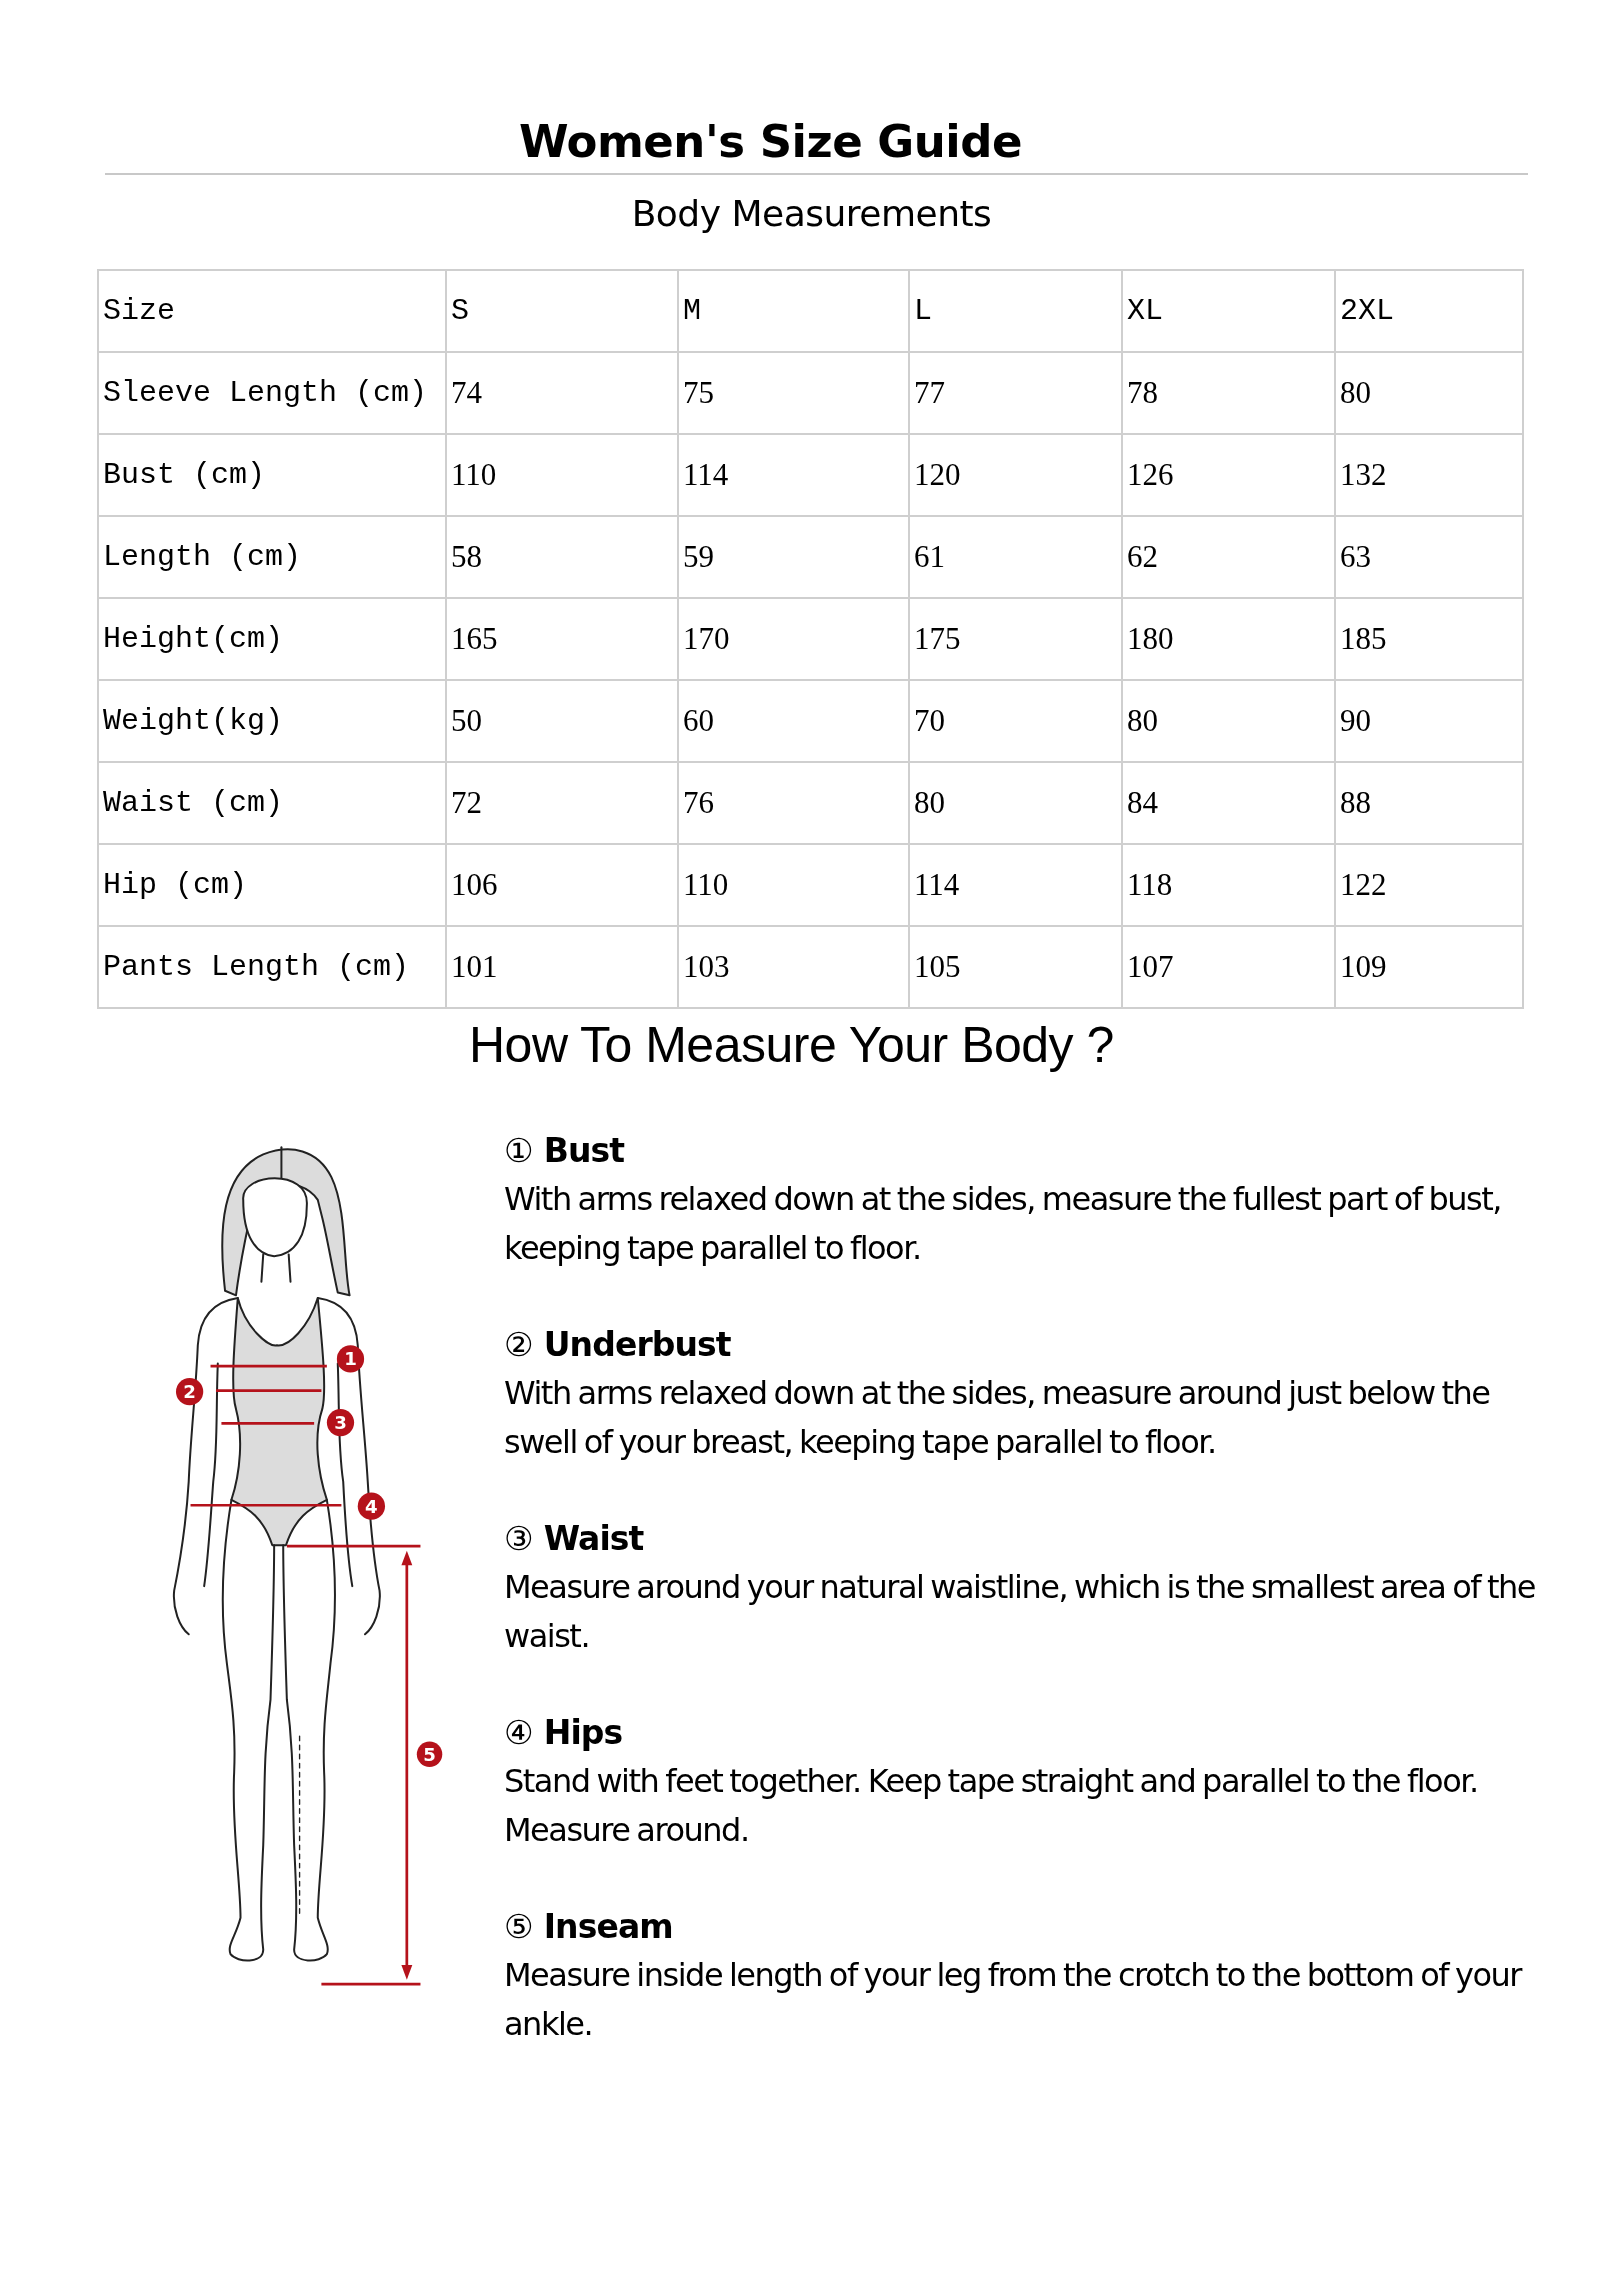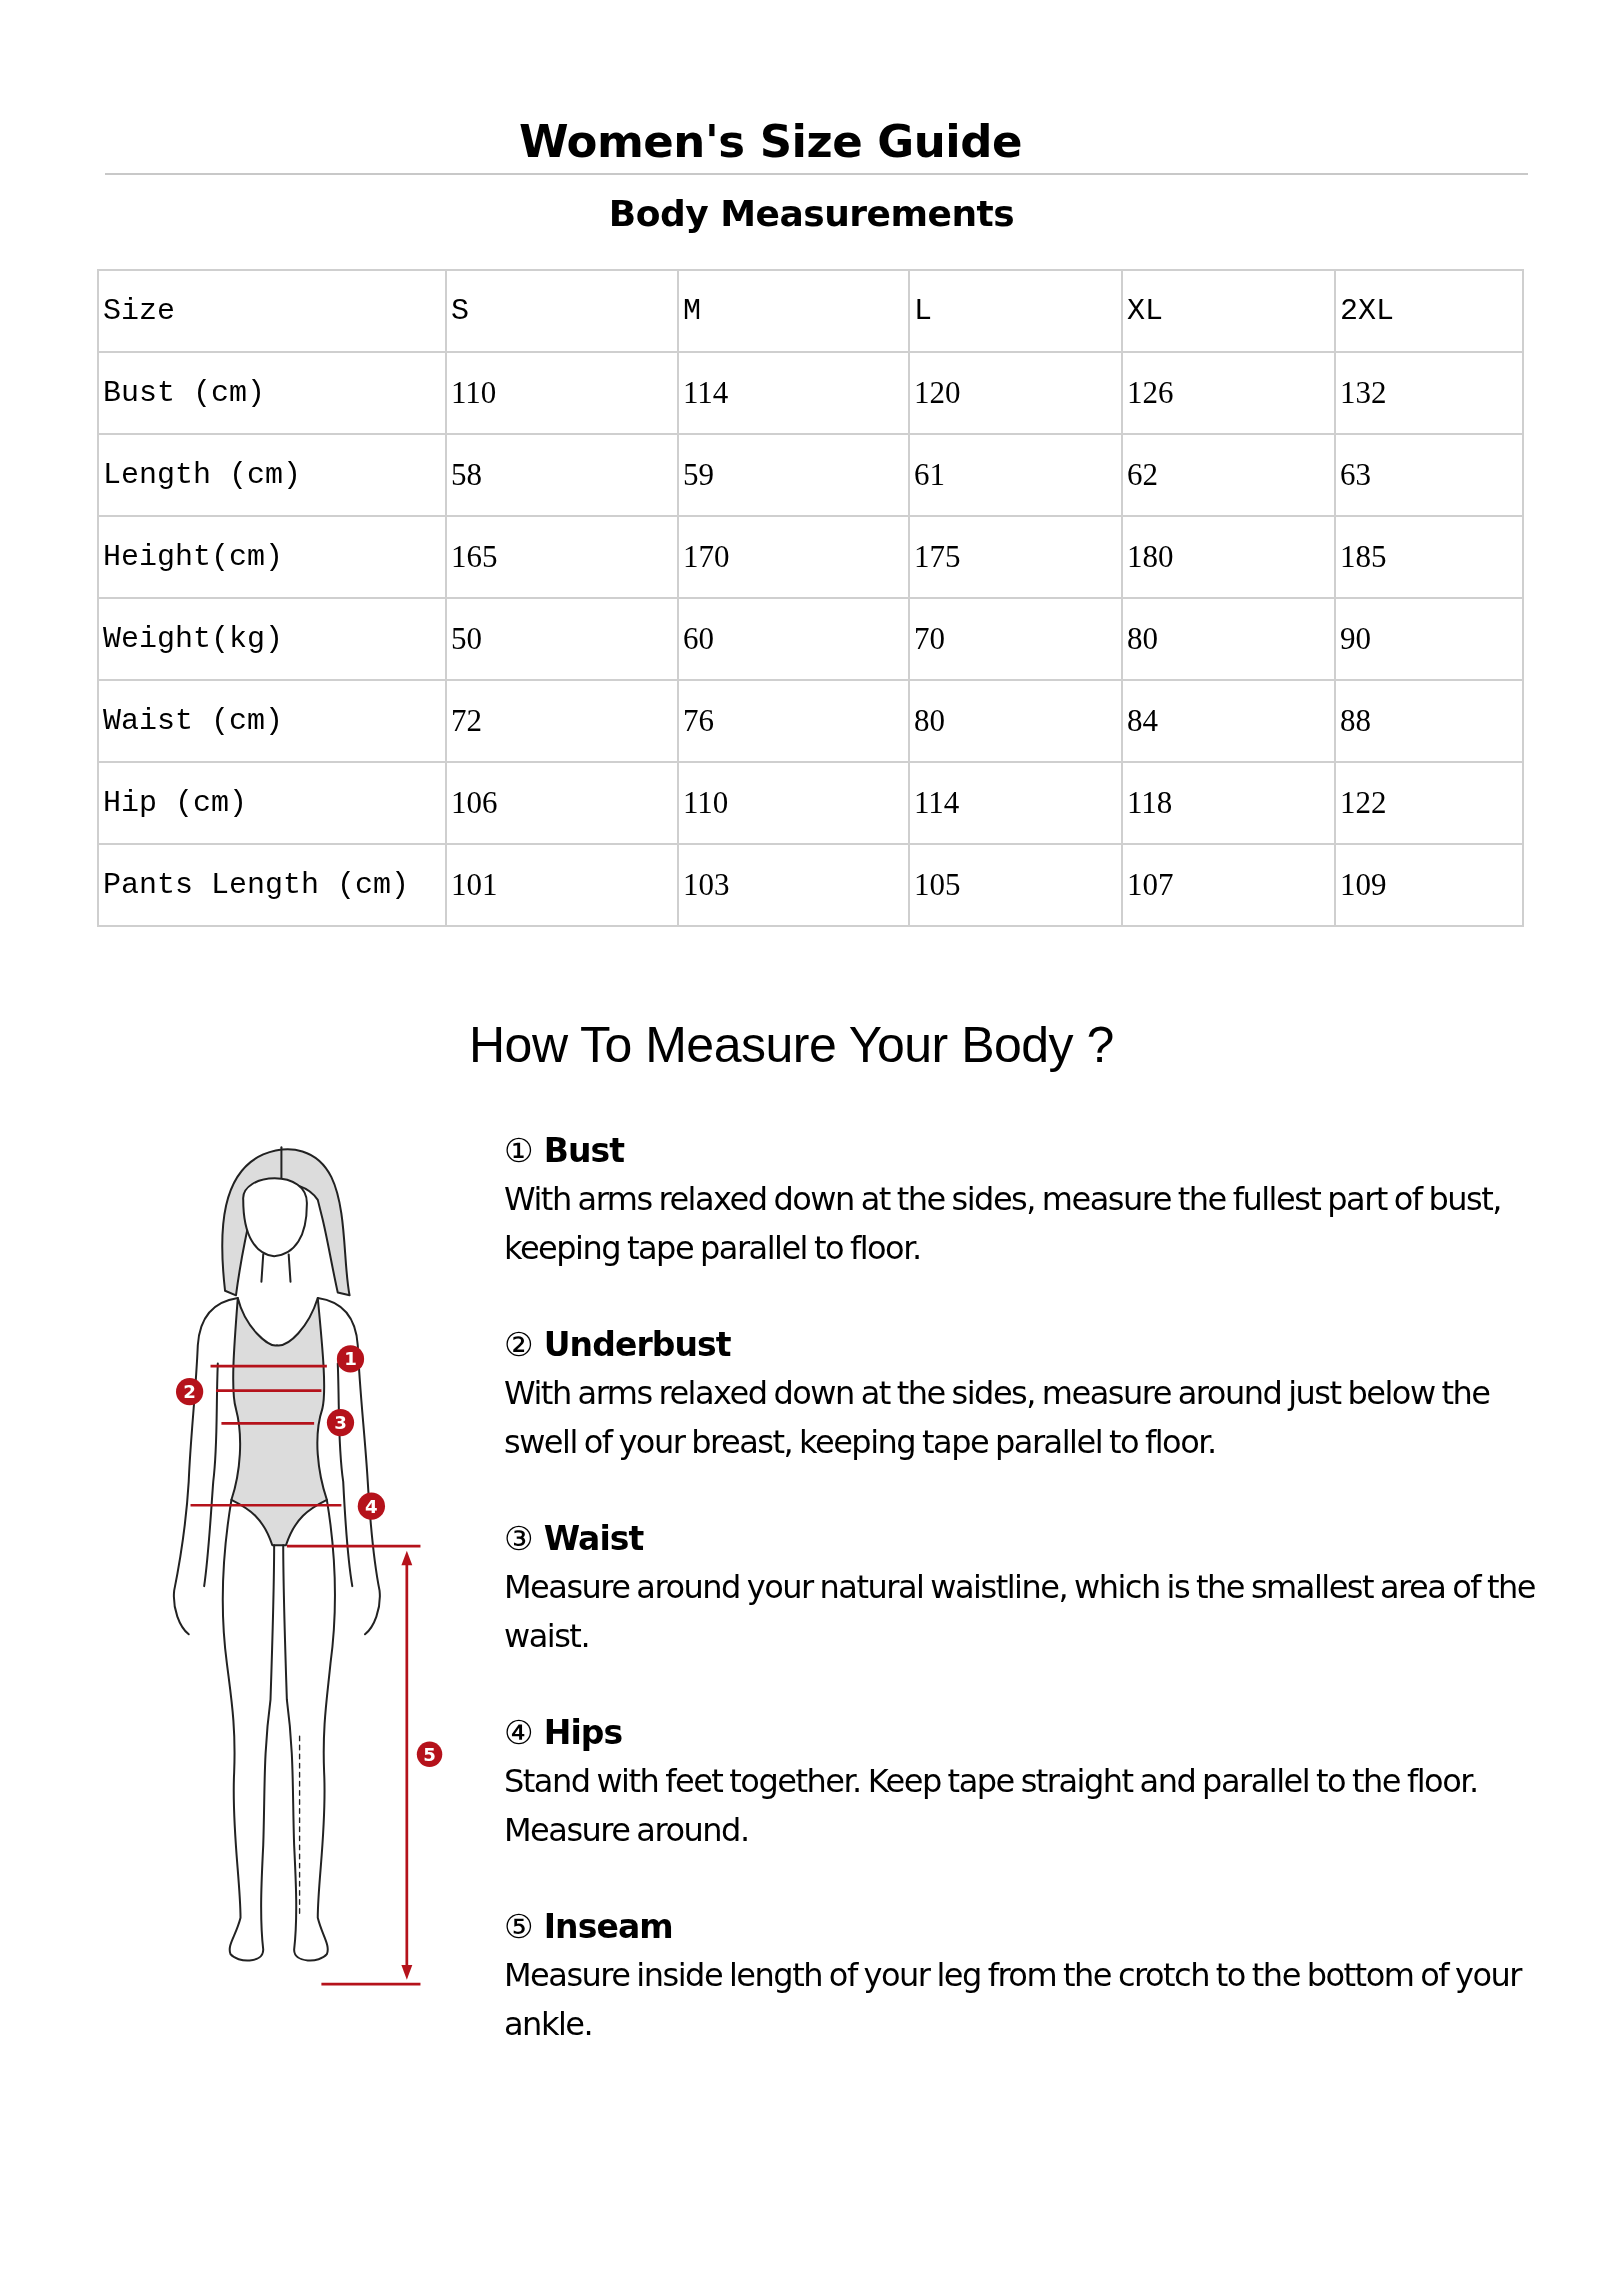--- a/index.html
+++ b/index.html
@@ -1,21 +1,21 @@
 <!DOCTYPE html>
 <html style="font-size:14.5px"><head>
 <meta charset="utf-8">
 <style>
   html, body { margin:0; padding:0; background:#ffffff; }
   body { width:1623px; height:2294px; position:relative; overflow:hidden; color:#000; }
   .title { position:absolute; left:0; width:1541px; top:115px; text-align:center;
     font-family:"DejaVu Sans", sans-serif; font-size:45px; font-weight:bold; letter-spacing:-0.5px; }
   .rule { position:absolute; left:105px; width:1423px; top:173px; height:1.8px; background:#c8c8c8; }
   .subtitle { position:absolute; left:0; width:1623px; top:193px; text-align:center;
-    font-family:"DejaVu Sans", sans-serif; font-size:36px; font-weight:bold; letter-spacing:-0.5px; }
+    font-family:"DejaVu Sans", sans-serif; font-size:36px; font-weight:normal; letter-spacing:-0.5px; }
   table.sizes { position:absolute; left:97px; top:269px; border-collapse:collapse; }
   table.sizes td { border:2.7px solid #cfcfcf; height:72px; padding:4px; text-align:left; vertical-align:middle;
     font-family:"Liberation Serif", serif; font-size:31px; }
   table.sizes td.lbl { font-family:"Liberation Mono", monospace; font-size:30px; }
   .how { position:absolute; left:469px; top:1016px; font-family:"Liberation Sans", sans-serif; font-size:50px; font-weight:normal; letter-spacing:-0.5px; }
   .figure { position:absolute; left:136px; top:1136px; width:309px; height:873px; }
   .steps { position:absolute; left:504px; top:1126px; width:1036px; font-family:"DejaVu Sans", sans-serif; }
   .step { margin-bottom:47px; }
   .step-head { font-size:33px; font-weight:bold; line-height:49px; letter-spacing:-0.9px; }
   .step-head .num { font-weight:normal; margin-right:11px; }
@@ -38,20 +38,28 @@
       <col style="width:188px">
   </colgroup>
   <tbody>
       <tr>
     <td class="lbl">Size</td>
     <td class="lbl">S</td>
     <td class="lbl">M</td>
     <td class="lbl">L</td>
     <td class="lbl">XL</td>
     <td class="lbl">2XL</td>
+  </tr>
+  <tr>
+    <td class="lbl">Sleeve Length (cm)</td>
+    <td>74</td>
+    <td>75</td>
+    <td>77</td>
+    <td>78</td>
+    <td>80</td>
   </tr>
   <tr>
     <td class="lbl">Bust (cm)</td>
     <td>110</td>
     <td>114</td>
     <td>120</td>
     <td>126</td>
     <td>132</td>
   </tr>
   <tr>

